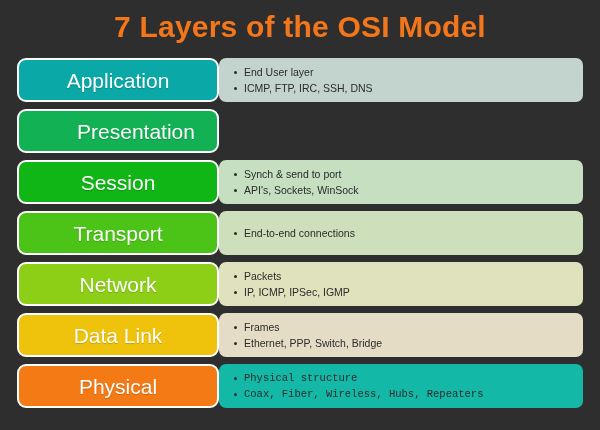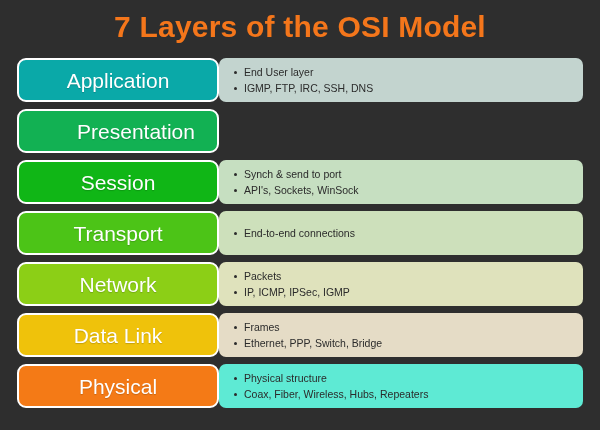--- a/index.html
+++ b/index.html
@@ -93,21 +93,21 @@
 
 <div id="diagram">
 
   <h1 id="title">7 Layers of the OSI Model</h1>
 
   <div id="layer-list">
       <div class="layer-row">
         <div class="layer-name" style="background: rgb(10, 169, 168); border-color: rgb(255, 255, 255);">Application</div>
         <div class="layer-desc" style="background: rgb(195, 212, 207);">
           <div class="desc-item">End User layer</div>
-          <div class="desc-item">IGMP, FTP, IRC, SSH, DNS</div>
+          <div class="desc-item">ICMP, FTP, IRC, SSH, DNS</div>
         </div>
       </div>
       <div class="layer-row">
         <div class="layer-name" style="background: rgb(18, 177, 83); border-color: rgb(255, 255, 255); padding-left: 36px;">Presentation</div>
       </div>
       <div class="layer-row">
         <div class="layer-name" style="background: rgb(16, 182, 22); border-color: rgb(255, 255, 255);">Session</div>
         <div class="layer-desc" style="background: rgb(198, 223, 193);">
           <div class="desc-item">Synch &amp; send to port</div>
           <div class="desc-item">API's, Sockets, WinSock</div>
@@ -128,20 +128,20 @@
       </div>
       <div class="layer-row">
         <div class="layer-name" style="background: rgb(239, 194, 11); border-color: rgb(255, 255, 255);">Data Link</div>
         <div class="layer-desc" style="background: rgb(229, 220, 198);">
           <div class="desc-item">Frames</div>
           <div class="desc-item">Ethernet, PPP, Switch, Bridge</div>
         </div>
       </div>
       <div class="layer-row">
         <div class="layer-name" style="background: rgb(244, 122, 22); border-color: rgb(255, 255, 255);">Physical</div>
-        <div class="layer-desc" style="background: #5eead4;">
+        <div class="layer-desc" style="background: #14b8a6; font-family: Liberation Mono, monospace;">
           <div class="desc-item">Physical structure</div>
           <div class="desc-item">Coax, Fiber, Wireless, Hubs, Repeaters</div>
         </div>
       </div>
     </div>
 
 </div>
 
 </body></html>

